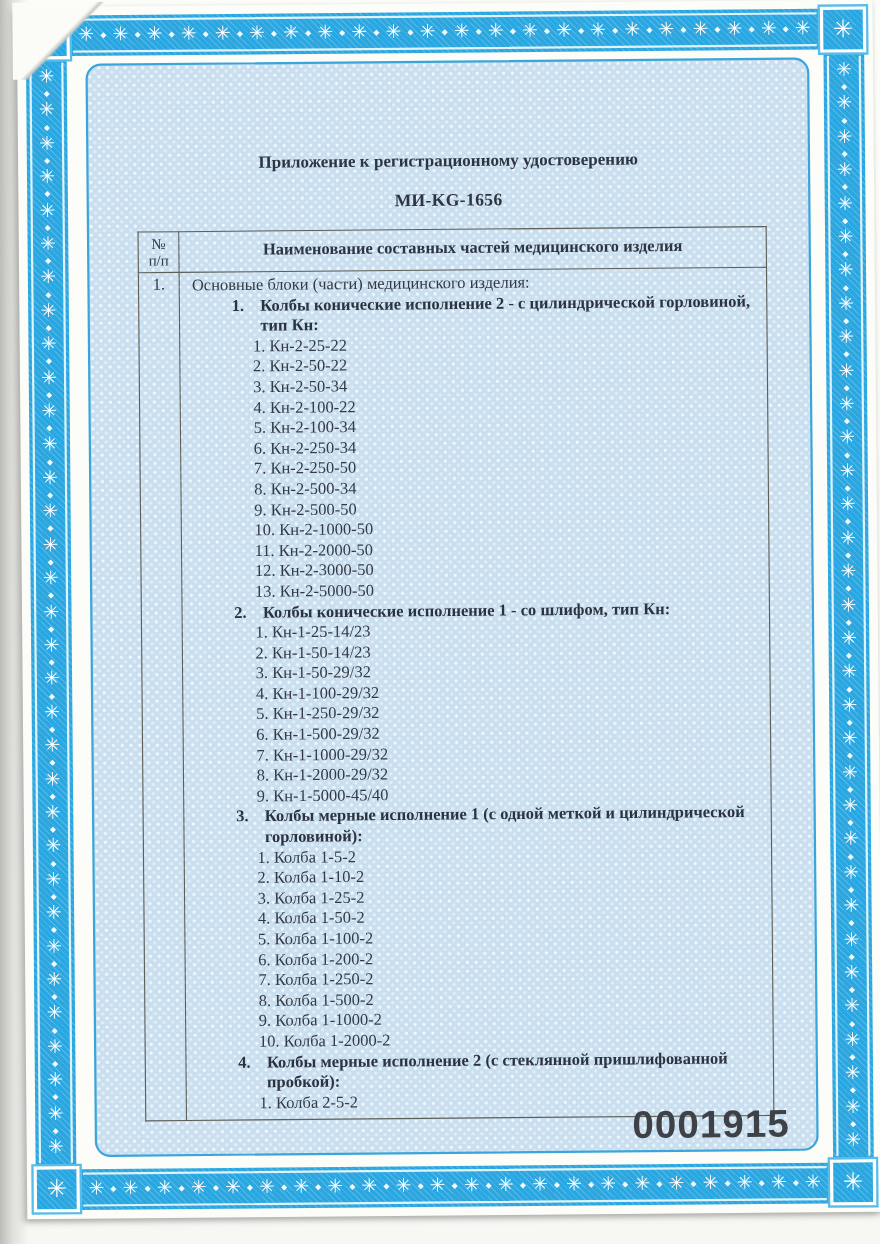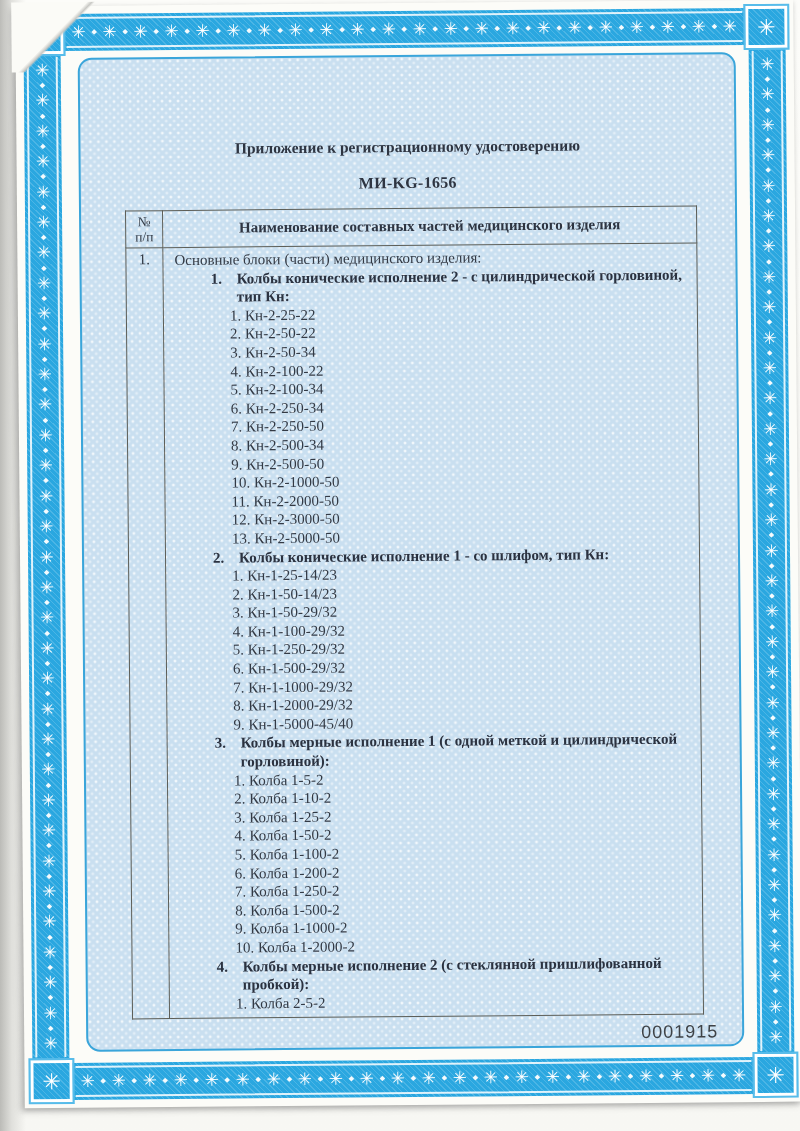--- a/index.html
+++ b/index.html
@@ -72,21 +72,21 @@
   th.h2{font-weight:bold;font-size:15px;line-height:18px;text-align:center;padding:8px 6px;color:#2e3542;}
   td.n1{font-size:15px;text-align:center;padding-top:3px;}
   td.body{padding:3px 4px 5px 6px;font-size:15px;line-height:18.6px;}
   .intro{padding-left:5px;}
   .sec{position:relative;padding-left:67px;font-weight:bold;color:#2b3240;}
   .sec .sec-num{position:absolute;left:41px;top:0;}
   .item{padding-left:60px;}
   .serial{
     position:absolute;right:24px;bottom:2px;
     font-family:"Liberation Sans","DejaVu Sans",sans-serif;
-    font-size:18px;letter-spacing:1px;color:#3e4246;
+    font-size:35px;letter-spacing:1px;color:#3e4246;font-weight:bold;
   }
   .fold{
     position:absolute;left:-4px;top:-4px;width:92px;height:70px;z-index:6;
     background:linear-gradient(135deg,#fbfbf7 47%, #c9c9c5 50%, rgba(0,0,0,0) 52%);
   }
 </style>
 </head>
 <body>
 
 <div class="scan">

